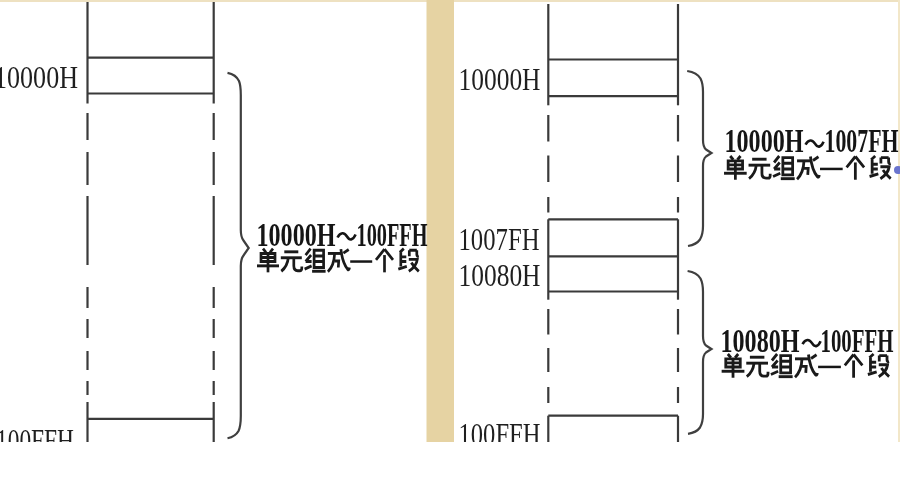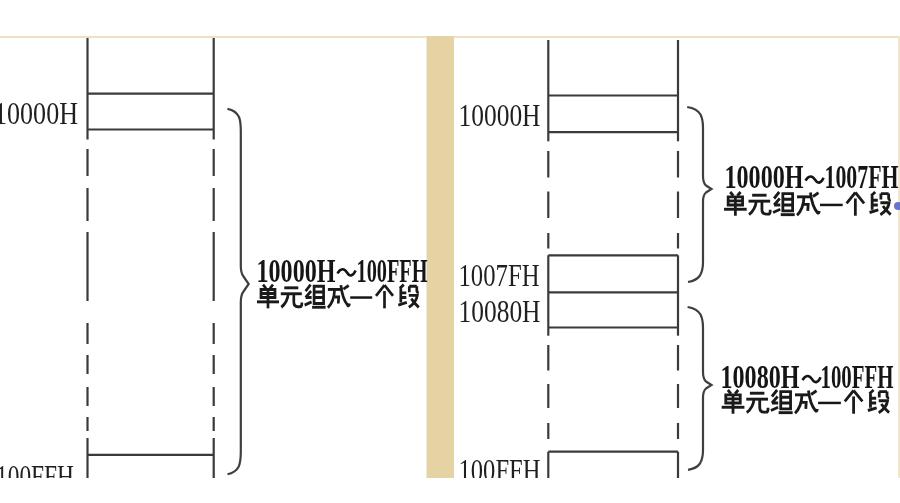--- a/index.html
+++ b/index.html
@@ -1,16 +1,16 @@
 <!DOCTYPE html>
 <html><head>
 <meta charset="utf-8">
 <style>
   html,body{margin:0;padding:0;background:#fff;}
-  #stage{position:relative;width:900px;height:442px;overflow:hidden;background:#ffffff;margin-top:36px;}
+  #stage{position:relative;width:900px;height:442px;overflow:hidden;background:#ffffff;}
   svg{display:block;}
   .lbl{font-family:"Liberation Serif",serif;font-size:31px;fill:#1f1f1f;}
   .bt{font-family:"Liberation Serif",serif;font-size:34px;font-weight:bold;fill:#151515;}
 </style>
 </head>
 <body>
 
 <div id="stage">
 <svg width="900" height="503" viewBox="0 0 900 503">
 <defs>

